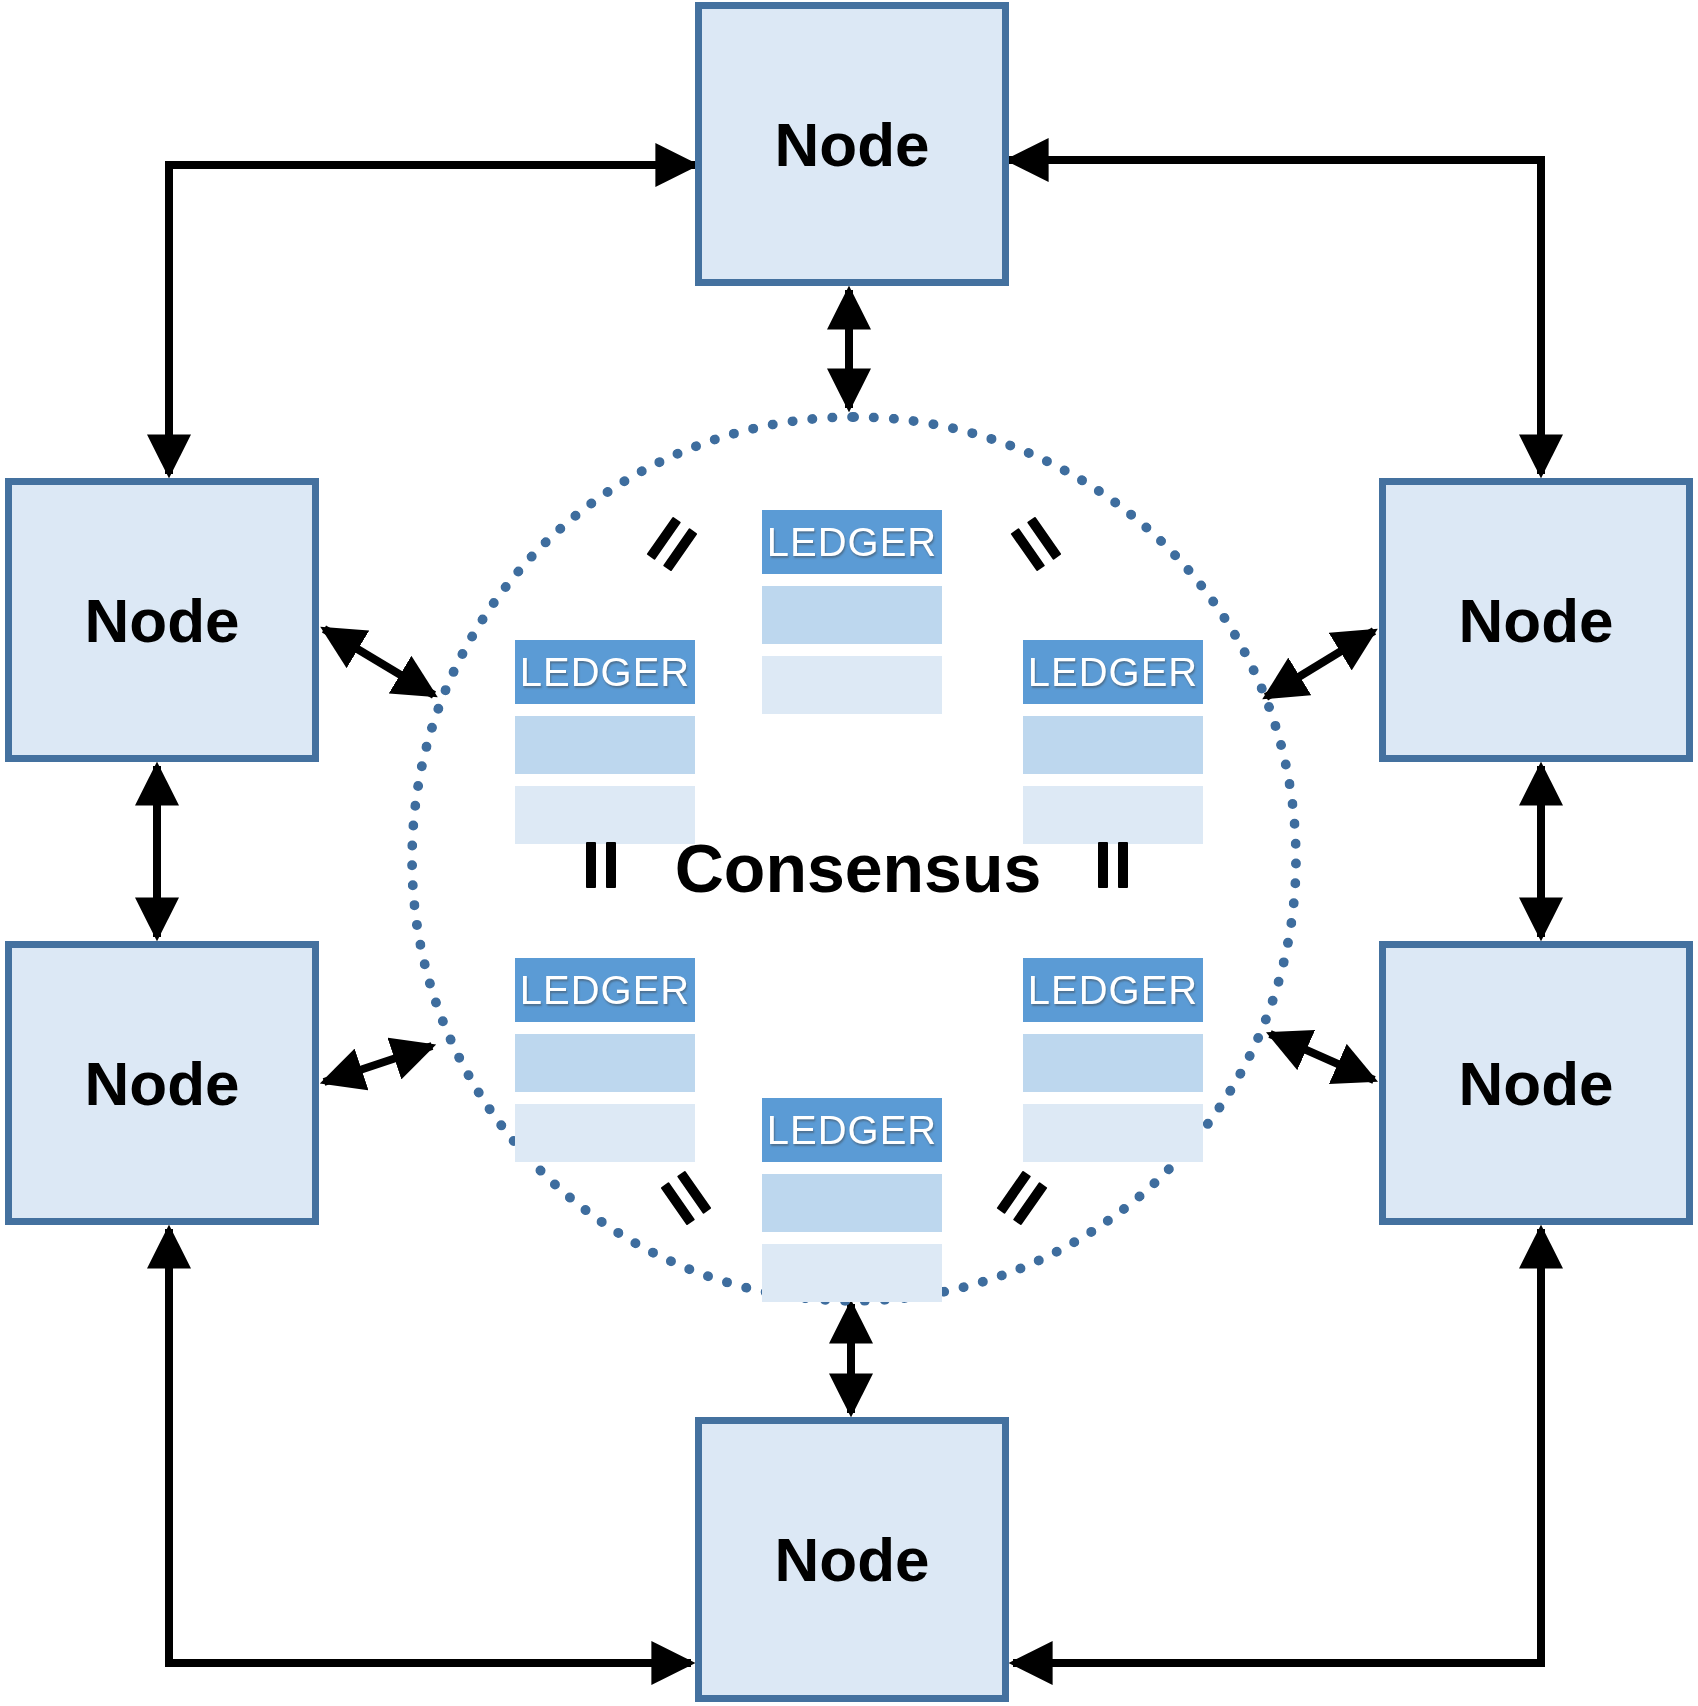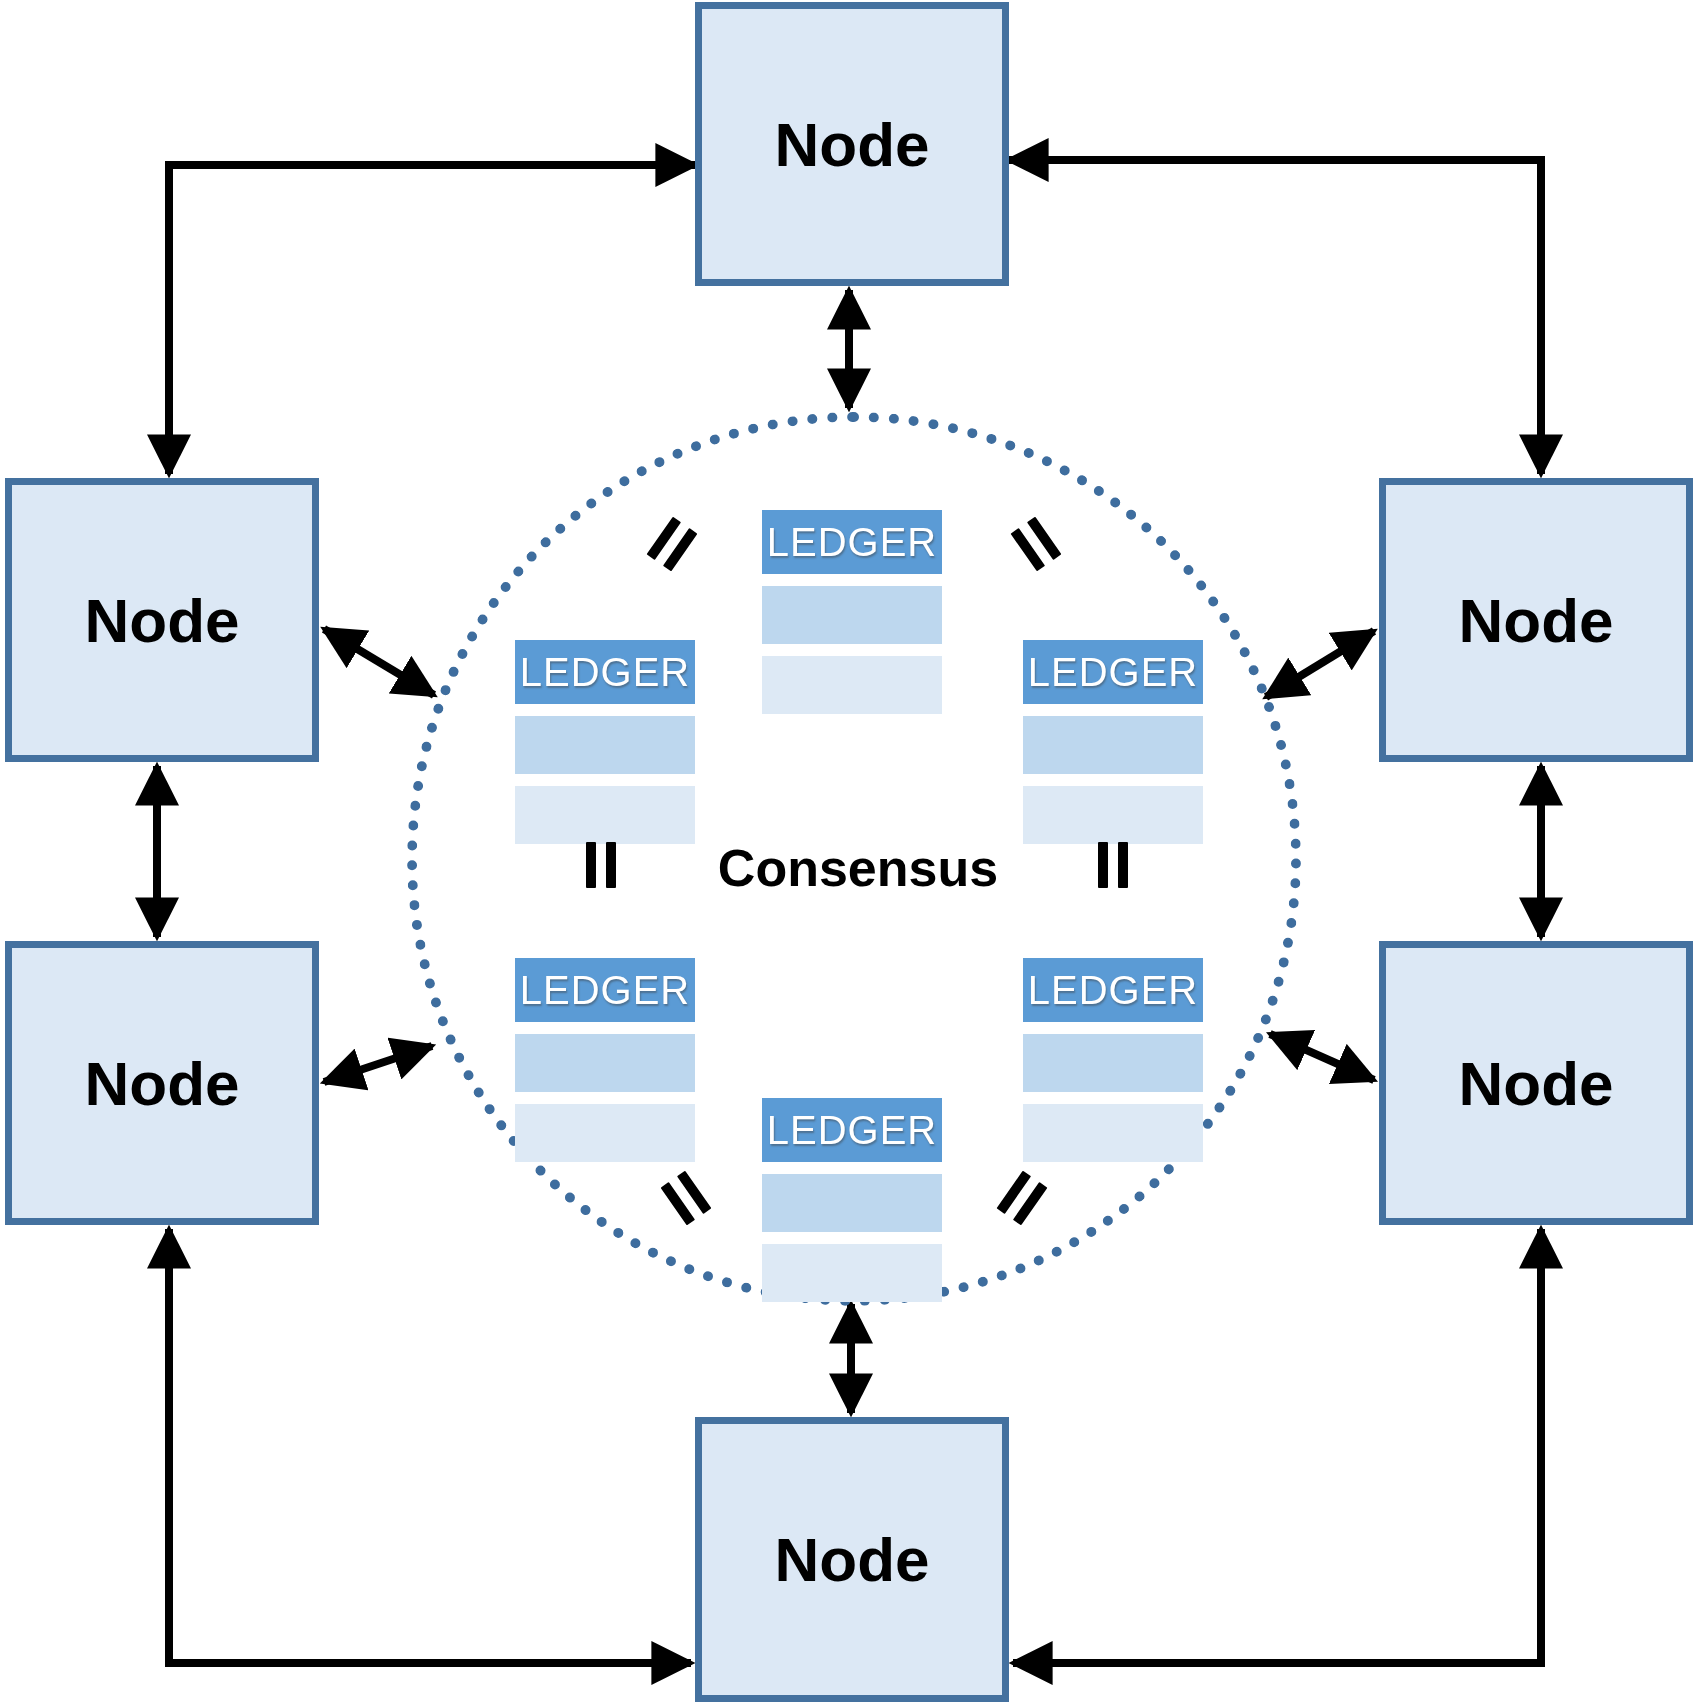--- a/index.html
+++ b/index.html
@@ -49,21 +49,21 @@
   }
   .equals .bar{display:block;width:46px;height:10px;background:var(--arrow);border-radius:1px;}
   .eq-upper-left {left:649px; top:529px; transform:rotate(-55deg);}
   .eq-upper-right{left:1013px;top:529px; transform:rotate(55deg);}
   .eq-mid-left   {left:578px; top:850px; transform:rotate(90deg);}
   .eq-mid-right  {left:1090px;top:850px; transform:rotate(90deg);}
   .eq-lower-left {left:663px; top:1183px;transform:rotate(55deg);}
   .eq-lower-right{left:999px; top:1183px;transform:rotate(-55deg);}
   .consensus-label{
     position:absolute;left:654px;top:832px;width:408px;height:76px;
-    text-align:center;font-size:52px;line-height:72px;font-weight:bold;
+    text-align:center;font-size:68px;line-height:72px;font-weight:bold;
     color:var(--label-text);white-space:nowrap;
   }
 </style>
 </head>
 <body>
 
 <div class="canvas">
 
   <svg class="arrow-layer" width="1698" height="1706" viewBox="0 0 1698 1706">
     <defs>

